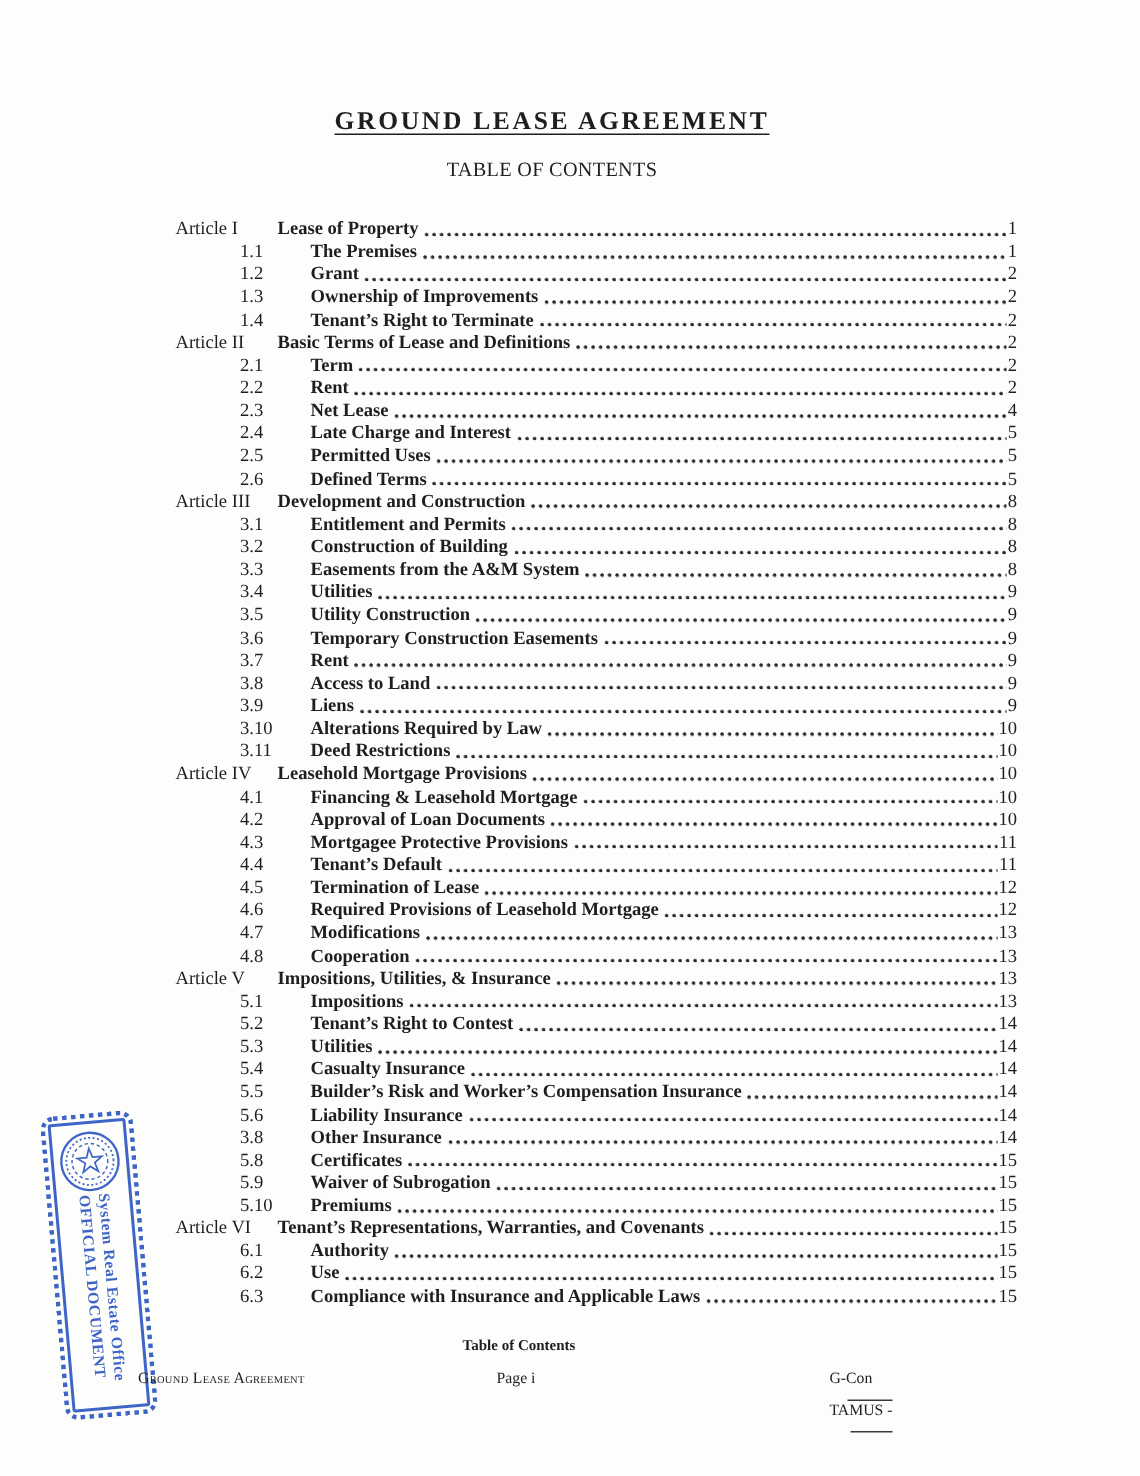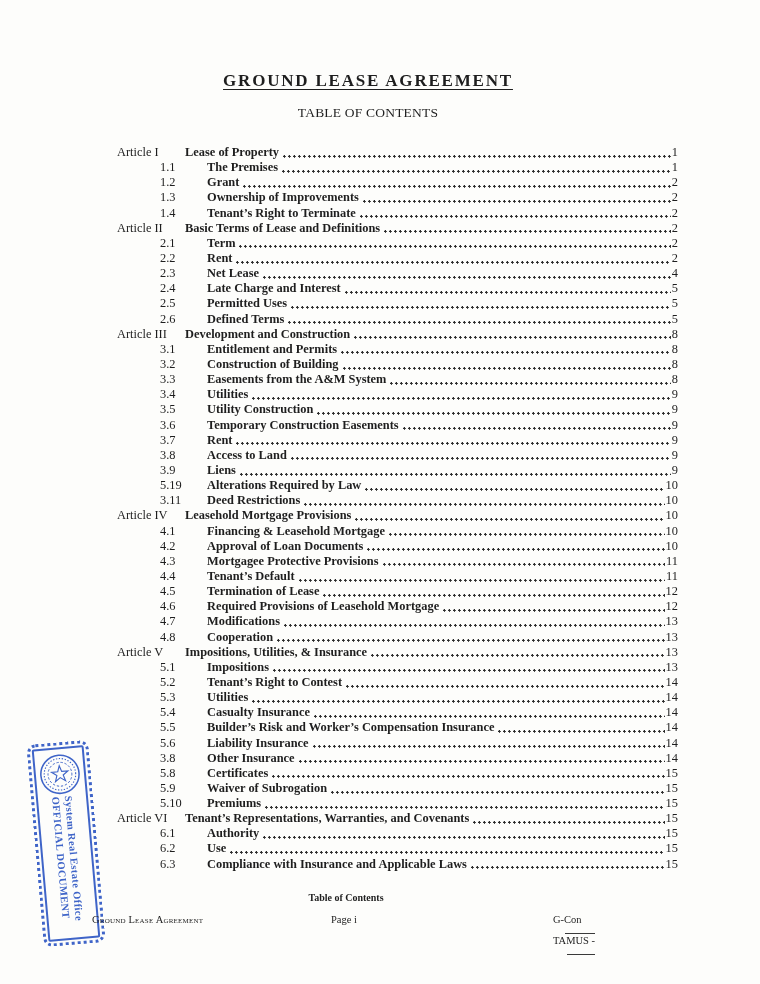--- a/index.html
+++ b/index.html
@@ -229,21 +229,21 @@
         <span class="leader"></span>
         <span class="pg">9</span>
       </div>
       <div class="row section">
         <span class="lbl">3.9</span>
         <span class="ttl">Liens</span>
         <span class="leader"></span>
         <span class="pg">9</span>
       </div>
       <div class="row section">
-        <span class="lbl">5.19</span>
+        <span class="lbl">3.10</span>
         <span class="ttl">Alterations Required by Law</span>
         <span class="leader"></span>
         <span class="pg">10</span>
       </div>
       <div class="row section">
         <span class="lbl">3.11</span>
         <span class="ttl">Deed Restrictions</span>
         <span class="leader"></span>
         <span class="pg">10</span>
       </div>

